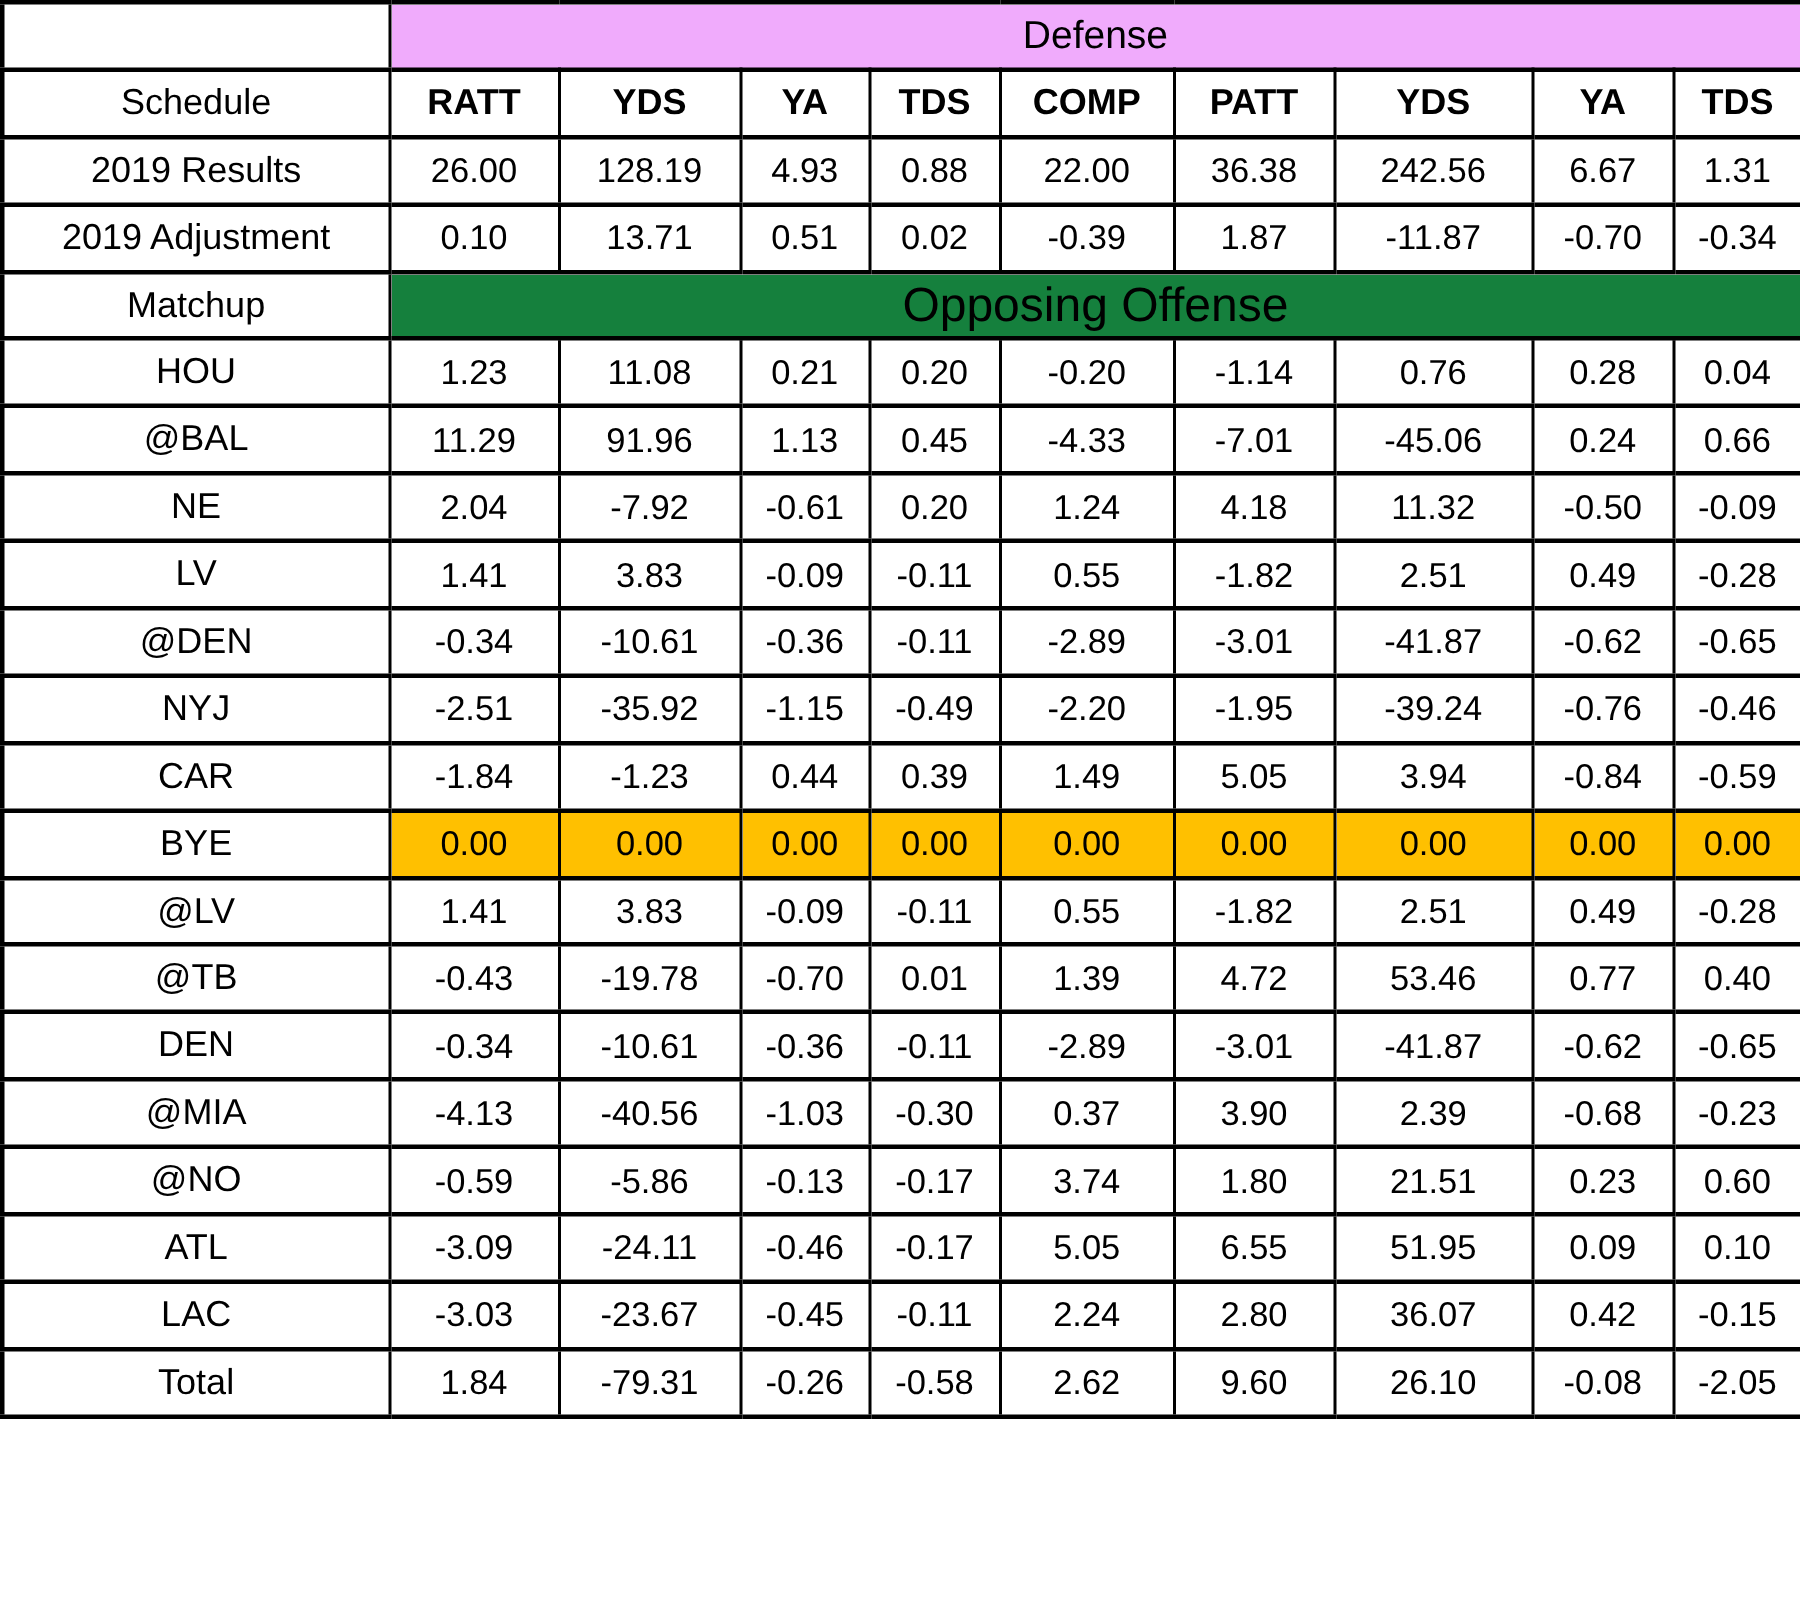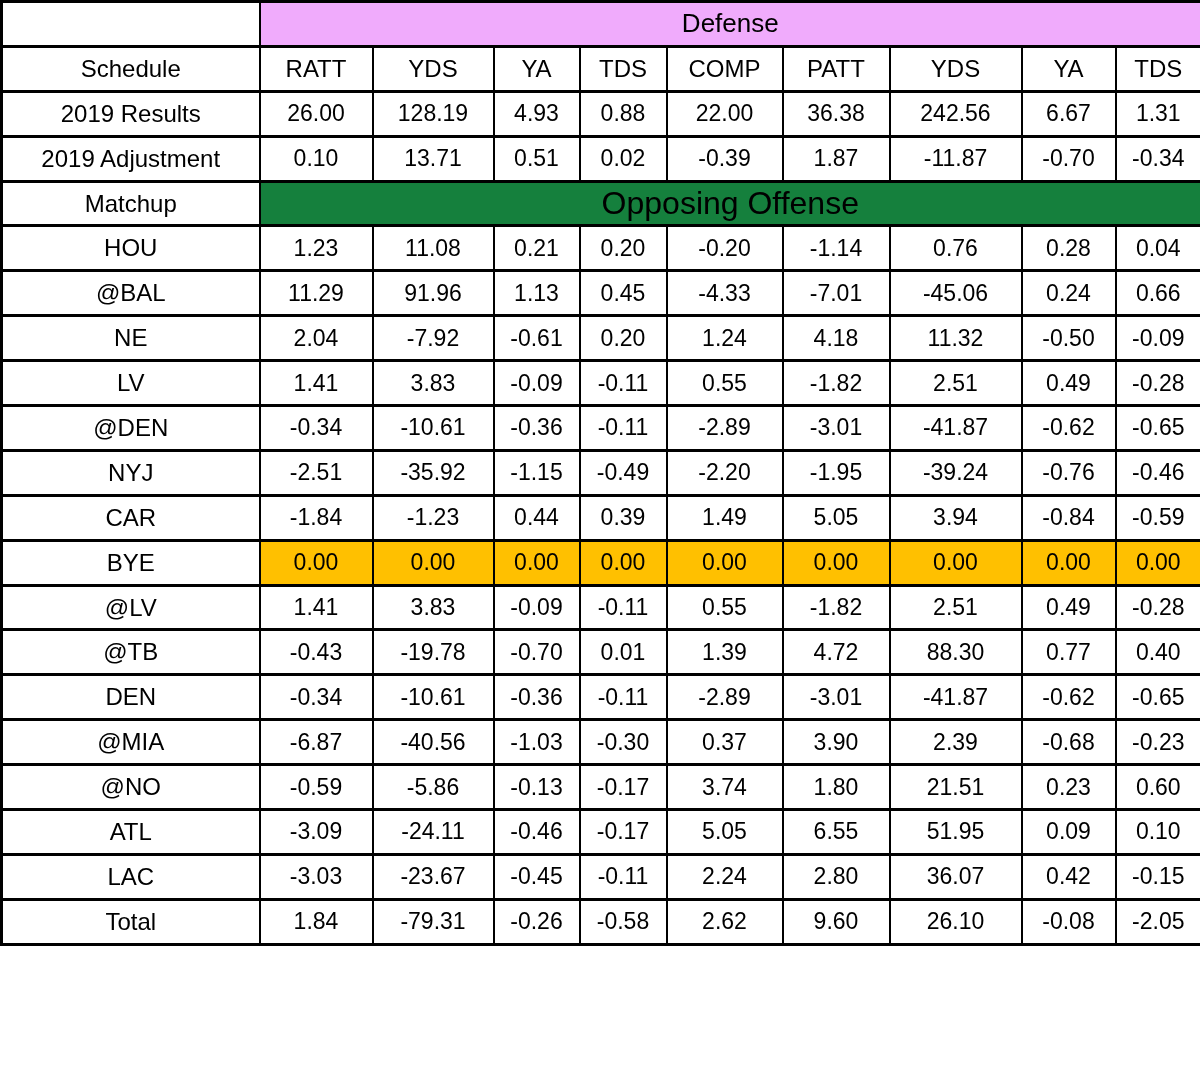--- a/index.html
+++ b/index.html
@@ -20,21 +20,21 @@
     text-align: center;
     vertical-align: middle;
     font-size: 23px;
     color: #000;
     white-space: nowrap;
     overflow: hidden;
   }
   td.c-label { font-size: 24px; border-right: 1px solid #14532d; }
   td.banner-defense { background: #f0abfc; font-size: 26px; }
   td.banner-offense { background: #15803d; font-size: 32px; }
-  td.col-head { font-weight: normal; font-size: 24px; }
+  td.col-head { font-weight: bold; font-size: 24px; }
   td.bye-val { background: #ffc000; }
 </style>
 </head>
 <body>
 
 <table>
   <colgroup>
     <col style="width:258px">
       <col style="width:113px">
       <col style="width:121px">
@@ -218,41 +218,41 @@
   </tr>
 
   <tr>
     <td class="c-label">@TB</td>
     <td>-0.43</td>
     <td>-19.78</td>
     <td>-0.70</td>
     <td>0.01</td>
     <td>1.39</td>
     <td>4.72</td>
-    <td>88.30</td>
+    <td>53.46</td>
     <td>0.77</td>
     <td>0.40</td>
   </tr>
 
   <tr>
     <td class="c-label">DEN</td>
     <td>-0.34</td>
     <td>-10.61</td>
     <td>-0.36</td>
     <td>-0.11</td>
     <td>-2.89</td>
     <td>-3.01</td>
     <td>-41.87</td>
     <td>-0.62</td>
     <td>-0.65</td>
   </tr>
 
   <tr>
     <td class="c-label">@MIA</td>
-    <td>-6.87</td>
+    <td>-4.13</td>
     <td>-40.56</td>
     <td>-1.03</td>
     <td>-0.30</td>
     <td>0.37</td>
     <td>3.90</td>
     <td>2.39</td>
     <td>-0.68</td>
     <td>-0.23</td>
   </tr>
 

